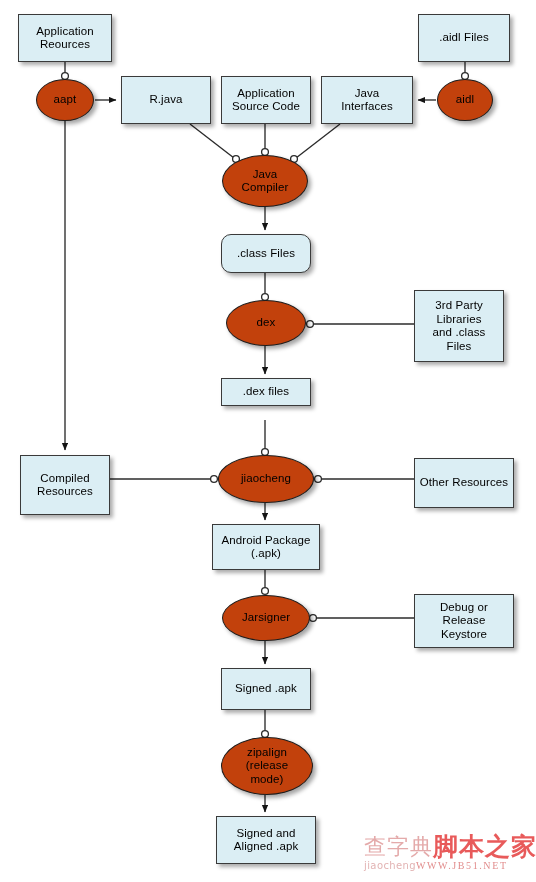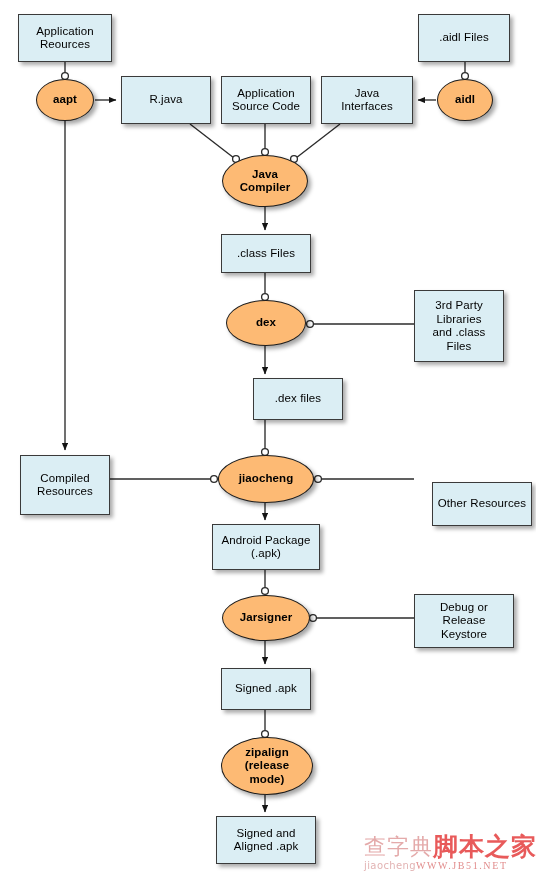--- a/index.html
+++ b/index.html
@@ -36,25 +36,24 @@
     font-size: 11.5px;
     line-height: 13.5px;
     letter-spacing: 0.1px;
   }
   .node-box {
     background: #dbeef4;
     border: 1px solid #3a3a3a;
     box-shadow: 3px 3px 4px rgba(0,0,0,0.33);
   }
   .node-ellipse {
-    background: #fdba74;
+    background: #c2410c;
     border: 1px solid #1d1d1d;
     border-radius: 50%;
     box-shadow: 3px 3px 4px rgba(0,0,0,0.36);
-    font-weight: bold;
   }
   .node-label {
     display: block;
     white-space: pre-line;
     padding: 0 3px;
   }
   #watermark {
     position: absolute;
     right: 4px;
     bottom: 2px;
@@ -201,49 +200,49 @@
 
   <div class="node node-ellipse" style="left:437px; top:79px; width:56px; height:42px;">
     <span class="node-label">aidl</span>
   </div>
 
   <div class="node node-ellipse" style="left:222px; top:155px; width:86px; height:52px;">
     <span class="node-label">Java
 Compiler</span>
   </div>
 
-  <div class="node node-box" style="left:221px; top:234px; width:90px; height:39px;">
+  <div class="node node-box" style="left:221px; top:234px; width:90px; height:39px;border-radius:10px;">
     <span class="node-label">.class Files</span>
   </div>
 
   <div class="node node-ellipse" style="left:226px; top:300px; width:80px; height:46px;">
     <span class="node-label">dex</span>
   </div>
 
   <div class="node node-box" style="left:414px; top:290px; width:90px; height:72px;">
     <span class="node-label">3rd Party
 Libraries
 and .class
 Files</span>
   </div>
 
-  <div class="node node-box" style="left:221px; top:378px; width:90px; height:42px;margin-left:32px;">
+  <div class="node node-box" style="left:221px; top:378px; width:90px; height:28px;">
     <span class="node-label">.dex files</span>
   </div>
 
   <div class="node node-box" style="left:20px; top:455px; width:90px; height:60px;">
     <span class="node-label">Compiled
 Resources</span>
   </div>
 
   <div class="node node-ellipse" style="left:218px; top:455px; width:96px; height:48px;">
     <span class="node-label">jiaocheng</span>
   </div>
 
-  <div class="node node-box" style="left:432px; top:458px; width:100px; height:44px;margin-top:24px;">
+  <div class="node node-box" style="left:414px; top:458px; width:100px; height:50px;">
     <span class="node-label">Other Resources</span>
   </div>
 
   <div class="node node-box" style="left:212px; top:524px; width:108px; height:46px;">
     <span class="node-label">Android Package
 (.apk)</span>
   </div>
 
   <div class="node node-ellipse" style="left:222px; top:595px; width:88px; height:46px;">
     <span class="node-label">Jarsigner</span>

